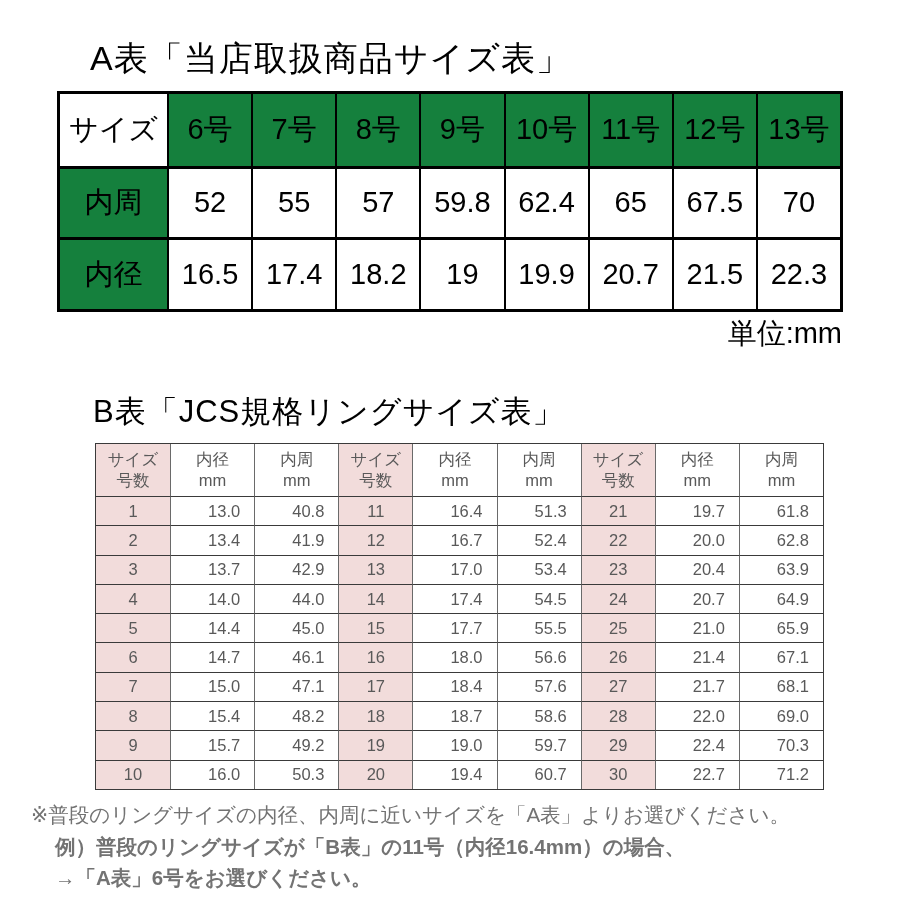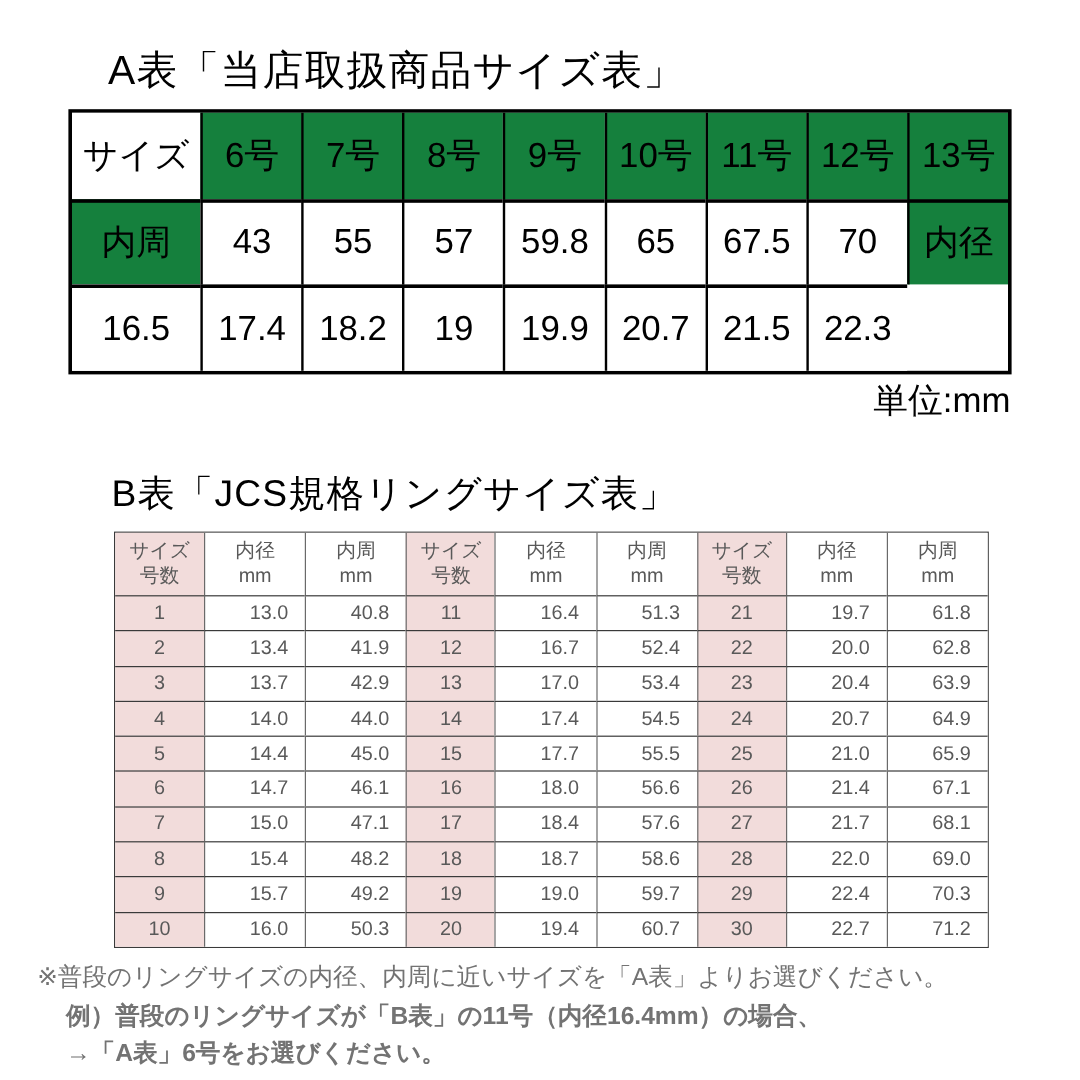--- a/index.html
+++ b/index.html
@@ -77,24 +77,25 @@
   <div class="a-cell a-gray">6号</div>
   <div class="a-cell a-gray">7号</div>
   <div class="a-cell a-gray">8号</div>
   <div class="a-cell a-gray">9号</div>
   <div class="a-cell a-gray">10号</div>
   <div class="a-cell a-gray">11号</div>
   <div class="a-cell a-gray">12号</div>
   <div class="a-cell a-gray">13号</div>
 
   <div class="a-cell a-gray">内周</div>
-  <div class="a-cell">43</div>
+  <div class="a-cell">52</div>
   <div class="a-cell">55</div>
   <div class="a-cell">57</div>
   <div class="a-cell">59.8</div>
+  <div class="a-cell">62.4</div>
   <div class="a-cell">65</div>
   <div class="a-cell">67.5</div>
   <div class="a-cell">70</div>
 
   <div class="a-cell a-gray">内径</div>
   <div class="a-cell">16.5</div>
   <div class="a-cell">17.4</div>
   <div class="a-cell">18.2</div>
   <div class="a-cell">19</div>
   <div class="a-cell">19.9</div>

